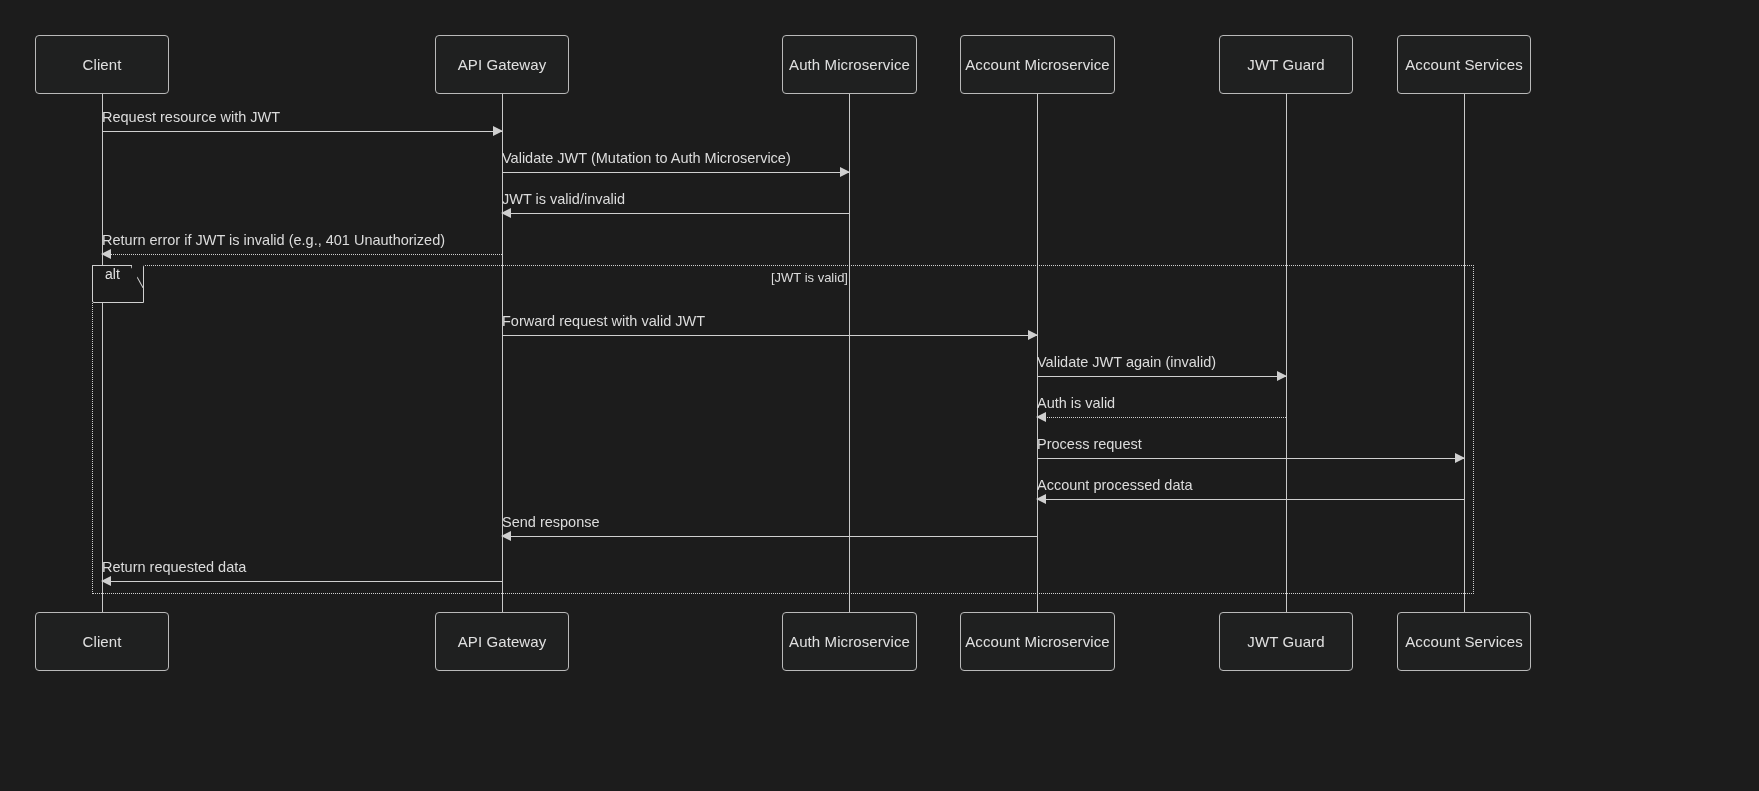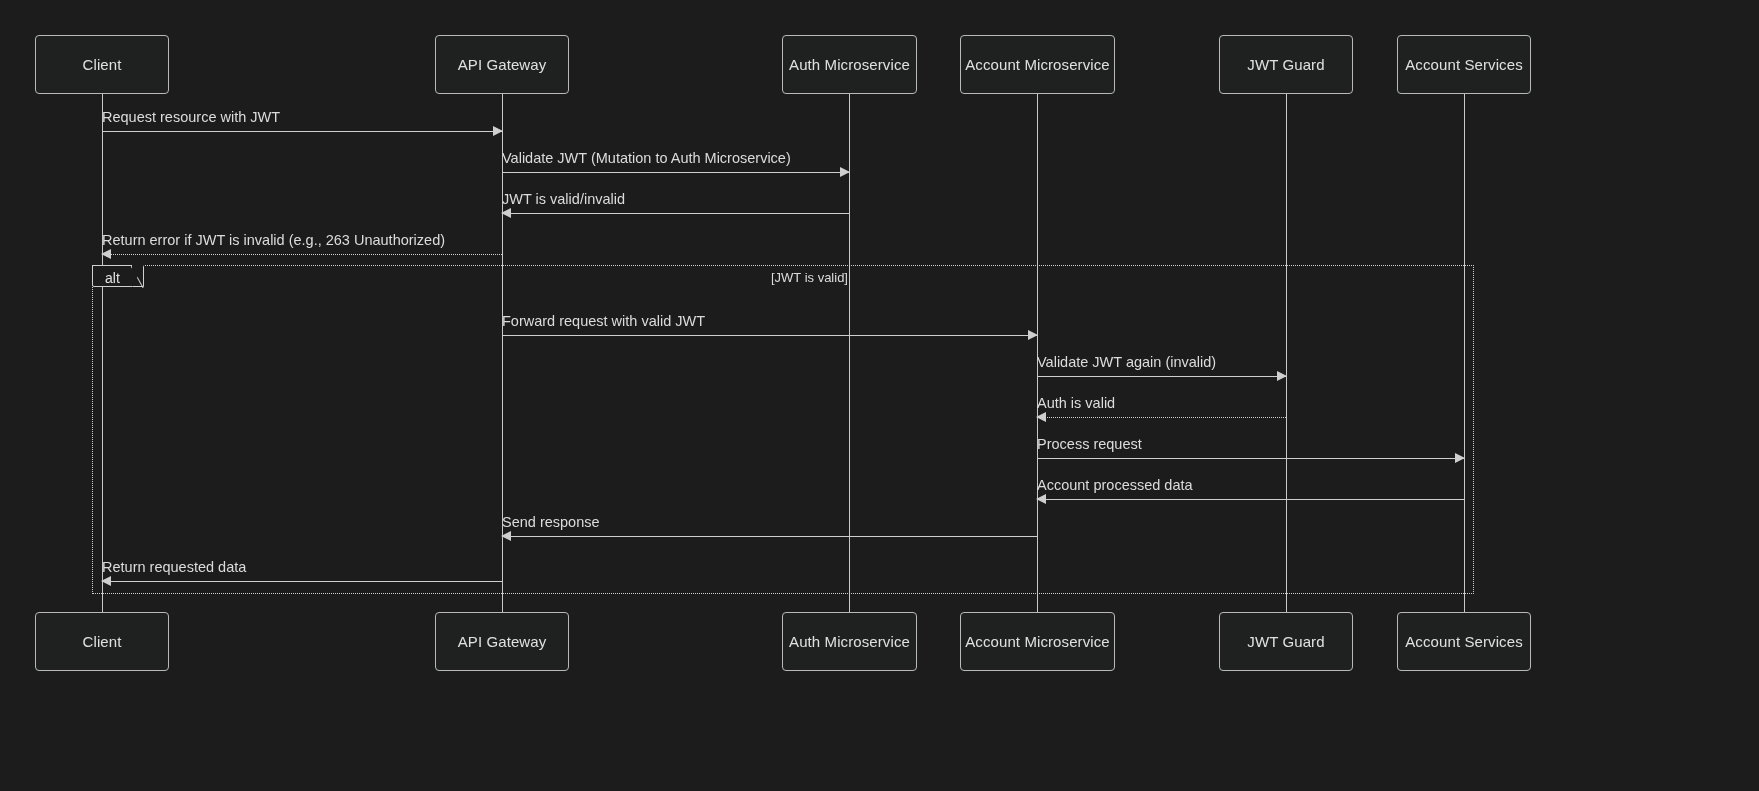--- a/index.html
+++ b/index.html
@@ -79,26 +79,26 @@
   }
   
   .frag{
     position:absolute;
     box-sizing:border-box;
     border:1.4px dotted #d0d0d0;
   }
   .frag-tab{
     position:absolute;
     box-sizing:border-box;
-    height:22px;
+    height:38px;
     background:#1c1c1c;
     border:1px solid #d0d0d0;
     border-radius:0 0 0 2px;
     display:flex;
-    align-items:flex-end;
+    align-items:flex-start;
     padding-left:12px;
     font-size:14px;
     color:#e2e2e2;
   }
   .frag-tab::after{
     content:"";
     position:absolute;
     right:-1px; top:-1px;
     width:0;height:0;
     border-left:12px solid #1c1c1c;
@@ -181,21 +181,21 @@
         <div class="label">Validate JWT (Mutation to Auth Microservice)</div>
       </div>
       <div class="msg left" style="left: 502px; top: 213px; width: 347px;">
         <div class="line"></div>
         <div class="head"></div>
         <div class="label">JWT is valid/invalid</div>
       </div>
       <div class="msg dotted left" style="left: 102px; top: 254px; width: 400px;">
         <div class="line"></div>
         <div class="head"></div>
-        <div class="label">Return error if JWT is invalid (e.g., 263 Unauthorized)</div>
+        <div class="label">Return error if JWT is invalid (e.g., 401 Unauthorized)</div>
       </div>
       <div class="msg right" style="left: 502px; top: 335px; width: 535px;">
         <div class="line"></div>
         <div class="head"></div>
         <div class="label">Forward request with valid JWT</div>
       </div>
       <div class="msg right" style="left: 1037px; top: 376px; width: 249px;">
         <div class="line"></div>
         <div class="head"></div>
         <div class="label">Validate JWT again (invalid)</div>

